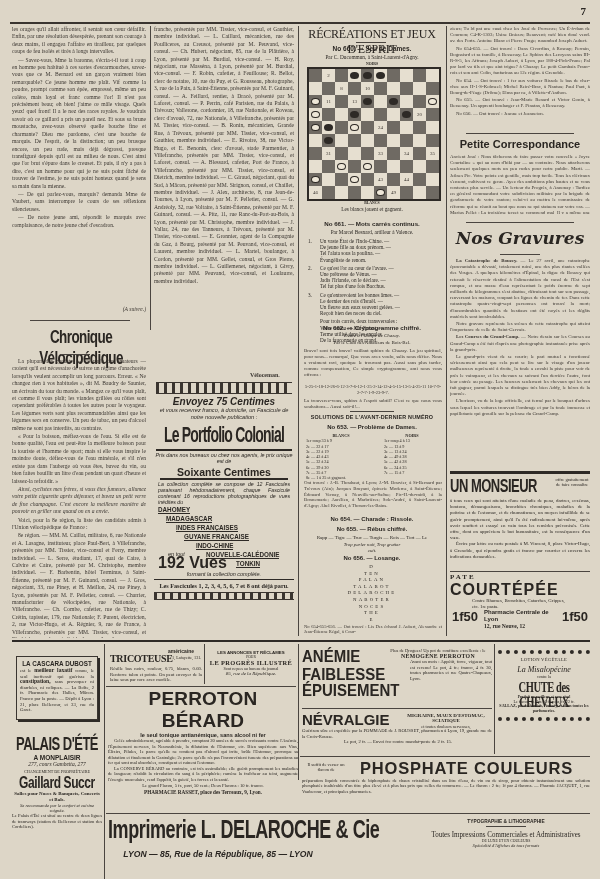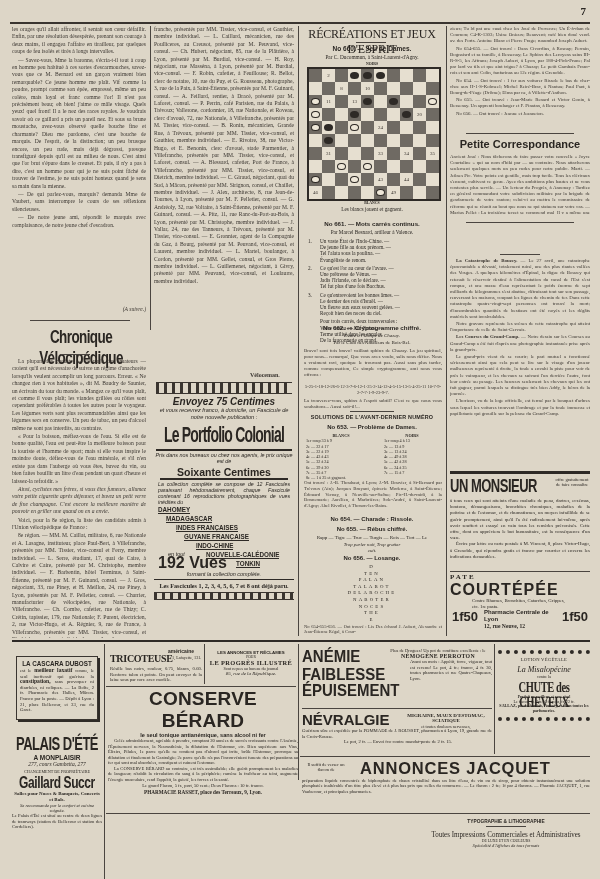--- a/index.html
+++ b/index.html
@@ -326,20 +326,21 @@
     <p style="text-indent:0">zieux; Tu ld pat une cuaà chez les Joué de Provence; Un É-à-dam de Cournon; C4-K-1303; Usine Onieux; Beauvent; café bien doué vend. av. des Forts. Antoine Blanc et Pierre Frage; ruaumbed Joseph Aubert.</p>
     <p>No 654-655. — Ont trouvé : Dans Civordins, à Rosnay; Perrain, Bognaisrd et sa famille, à Bessenay; Le Sphinx des Leroyens sains III-R-S-5, les Affrans; Joseph Aubert, à Lyon, par 180-4-Pick-Prune; Pal par lard vu tils et que aint trigue? à Chazay; Le petit Gambais Franc-rois et son ami Colin, fanfarinas au 12e régim. à Grenoble.</p>
     <p>No 654. — Ont trouvé : 1 fer aux voiturer Rissole le bas de cher-choe aux H-1-S-Kolmeel; Michel Reiré-Brac, à Nantua; Paul Pant, à Bourg-de-Péage (Drôme); Elma par ne, à Villette-d'Anthon.</p>
     <p>No 655. — Ont trouvé : Jean-Marie Renard et Victor Gonin, à Bessenay. Un apprenti boulanger et F. Pinatan, à Bessenay.</p>
     <p>No 656. — Ont trouvé : Jeanne et Jeanneton.</p>
   </div>
   <div class="hr" style="left:466px;top:133px;width:108px;"></div>
   <div style="position:absolute;left:450px;top:138px;width:140px;text-align:center;font-family:'Liberation Sans',sans-serif;font-weight:bold;font-size:11px;">Petite Correspondance</div>
   <div class="col" style="left:450px;top:154px;width:140px;font-size:4.9px;line-height:6.2px;height:60px;">Ancient Joué : Nous tâcherons de faire passer votre nouvelle « Joyce Courtaline » qui au nom d'hiki par — au contraire. Nous attacherons seulement quelques mots un peu rudes pour notre public. Marti. — Jeûnes Pic. Votre pointe est gentille, mais trop facile. Tous les cléricaux s'ensont, cultivent ce genre. Ayez des ambitions plus hautes et ne vous contentez plus servile. — Un lecteur du Progrès, à Annonay : Tardiez en général commandant votre subdivision militaire par la brigade de gendarmerie de votre canton; celui-ci au mettra le commissaire de réforme qui se réunit au bout que nous ne qui statuera sur votre cas. — Marius Pellet : La troisième terzet se comprend mal, Il y a même une faute de français. Il faudrait « soit-la » au troisième vers. Ce sont là des fautes graves qu'aucune licence poétique n'excuse. — Bill : Vos vers sont très patriotiques. Mais ils viennent trop tard après les faits dont ils parlent.</div>
   <div class="hr" style="left:466px;top:222px;width:108px;"></div>
+  <div style="position:absolute;left:450px;top:228px;width:140px;text-align:center;font-family:'DejaVu Serif',serif;font-weight:bold;font-style:italic;font-size:17px;">Nos Gravures</div>
   <div class="hr" style="left:500px;top:254px;width:40px;"></div>
   <div class="col" style="left:450px;top:258px;width:140px;font-size:4.9px;line-height:6.2px;height:170px;">
     <p><span class="bold">La Catastrophe de Bouzey.</span> <span>— Le 27 avril, une catastrophe épouvantable a dévasté, totalement ruiné, une des plus riantes vallées des Vosges. A quelques kilomètres d'Épinal, la digue de Bouzey qui retenait le réservoir destiné à l'alimentation du canal de l'Est s'est rompue, et une masse d'eau représentant le poids énorme de sept milliards de kilogrammes s'est abattue, détruisant tout sur son passage, renversant les maisons, coupant les lignes de chemin de fer. Dans cette catastrophe quatre-vingt-sept personnes ont trouvé la mort; d'innombrables quantités de bestiaux ont été noyés et les dégâts matériels sont incalculables.</span></p>
     <p>Notre gravure représente les scènes de cette catastrophe qui atteint l'importance de celle de Saint-Gervais.</p>
     <p><span class="bold">Les Courses du Grand-Camp.</span> <span>— Notre dessin sur les Courses au Grand-Camp a été fait d'après une photographie instantanée prise après la grand-prix.</span></p>
     <p>Le grand-prix vient de se courir; le pari mutuel a fonctionné sérieusement ainsi que cela peut se lire sur le visage d'un joueur malheureux représenté à droite, la foule a envahi la piste pour voir de près le vainqueur, et les chevaux se suivant l'un derrière l'autre, font leur entrée au pesage. Les heureux seulement les chevaux qui les ont fait gagner, parmi lesquels se distingue très bien Addy, le héros de la journée.</p>
     <p>L'horizon, vu de la loge officielle, est fermé par le bouquet d'arbres sous lequel les voitures trouvent l'ombrage et par la foule immense et papillotante qui grouille sur la pelouse du Grand-Camp.</p>
   </div>
   <div class="hr2" style="left:450px;top:471px;width:140px;height:3px;"></div>
   <div style="position:absolute;left:450px;top:476px;width:140px;">
@@ -391,21 +392,21 @@
   <div style="position:absolute;left:206px;top:650px;width:90px;text-align:center;">
     <div style="font-family:'Liberation Sans',sans-serif;font-weight:bold;font-size:4.4px;">LES ANNONCES ET RÉCLAMES</div>
     <div style="font-size:3.6px;">POUR</div>
     <div style="font-weight:bold;font-size:6.4px;letter-spacing:0.4px;">LE PROGRÈS ILLUSTRÉ</div>
     <div style="font-size:4.2px;">Sont reçues au bureau du journal</div>
     <div class="it" style="font-size:5px;">85, rue de la République.</div>
   </div>
   <div class="hr" style="left:106px;top:686px;width:190px;"></div>
 
   <div style="position:absolute;left:108px;top:688px;width:190px;">
-    <div style="text-align:center;font-family:'Liberation Sans',sans-serif;font-weight:bold;font-size:19px;letter-spacing:0.2px;line-height:22px;">CONSERVE BÉRARD</div>
+    <div style="text-align:center;font-family:'Liberation Sans',sans-serif;font-weight:bold;font-size:19px;letter-spacing:0.2px;line-height:22px;">PERROTON BÉRARD</div>
     <div style="text-align:center;font-family:'Liberation Sans',sans-serif;font-weight:bold;font-size:5.6px;">le seul tonique antianémique, sans alcool ni fer</div>
     <div style="font-size:4.6px;line-height:5.5px;text-align:justify;text-indent:6px;">Gelée admirablement, agréable à prendre, comptant 20 années de succès croissants contre l'Anémie, l'Épuisement nerveux, la Neurasthénie, la dilatation de l'Estomac, etc. Bien supérieure aux Vins, Élixirs, Pilules, 1e parce qu'elle ne contient pas d'alcool qui irrite, brûle l'Estomac, provoque sa dilatation et finalement la Gastralgie; 2e parce qu'elle n'a pas l'inconvénient funeste des préparations au fer qui sont mal absorbées, constipent et ruinent l'estomac.</div>
     <div style="font-size:4.6px;line-height:5.5px;text-align:justify;text-indent:6px;">La CONSERVE BÉRARD au contraire, est très assimilable; elle guérit promptement les maladies de langueur; rétablit la circulation du sang à la périphérie; ramène la fraîcheur au teint, augmente l'énergie musculaire, rend l'appétit, la gaieté, les forces et la santé.</div>
     <div style="font-size:4.6px;text-align:center;margin-top:1px;">Le grand Flacon, 5 fr., port, 50 cent.; Deux Flacons : 10 fr. franco.</div>
     <div class="bold" style="font-size:5.2px;text-align:center;margin-top:1px;">PHARMACIE RASSET, place des Terreaux, 9, Lyon.</div>
   </div>
   <div class="vr" style="left:298px;top:644px;height:136px;"></div>
 
   <div style="position:absolute;left:302px;top:648px;width:192px;height:56px;">
     <div style="position:absolute;left:0;top:0;font-family:'Liberation Sans',sans-serif;font-weight:bold;font-size:15px;line-height:15.5px;transform:scaleY(1.1);transform-origin:top;">
@@ -437,25 +438,29 @@
     <div style="font-family:'Liberation Serif',serif;font-weight:bold;font-size:10.5px;letter-spacing:-0.4px;transform:scaleY(1.4);transform-origin:top;height:16px;">CHUTE des CHEVEUX</div>
     <div class="bold" style="font-size:3.8px;">Produit merveilleux et sans rival</div>
     <div style="font-size:4.1px;">Le flacon, fr. 4 fr.; 6 flacons, fr. 22 fr.</div>
     <div class="bold" style="font-size:4.1px;line-height:4.8px;">SALLAZ, phcn-chimiste, Annecy, et dans toutes les parfumeries.</div>
   </div>
 
   <div class="hr" style="left:300px;top:756px;width:290px;"></div>
 
   <div style="position:absolute;left:302px;top:758px;width:288px;">
     <div style="position:absolute;left:0;top:4px;width:48px;text-align:center;font-size:4.6px;line-height:5.4px;">Il suffit de verser un flacon de</div>
-    <div style="margin-left:58px;font-family:'Liberation Sans',sans-serif;font-weight:bold;font-size:16.5px;letter-spacing:0.8px;line-height:20px;">ANNONCES JACQUET</div>
+    <div style="margin-left:58px;font-family:'Liberation Sans',sans-serif;font-weight:bold;font-size:16.5px;letter-spacing:0.8px;line-height:20px;">PHOSPHATE COULEURS</div>
     <div style="font-size:4.6px;line-height:5.4px;text-align:justify;">préparation liquide concentrée de biphosphate de chaux cristallisé dans un litre d'eau, de vin ou de sirop, pour obtenir instantanément une solution phosphatée inaltérable d'un titre plus élevé et à plus bas prix que celles du commerce. — Le flacon : 2 fr.; 1f par 4 flacons. — Pharmie JACQUET, 1, rue Vaubecour, et principales pharmacies.</div>
   </div>
   <div class="hr" style="left:106px;top:813px;width:484px;"></div>
 
+  <div style="position:absolute;left:108px;top:815px;width:300px;">
+    <div style="font-family:'Liberation Sans',sans-serif;font-weight:bold;font-size:18px;letter-spacing:-0.4px;transform:scaleY(1.45);transform-origin:top left;height:34px;white-space:nowrap;">Imprimerie L. DELAROCHE &amp; Cie</div>
+    <div style="font-family:'Liberation Sans',sans-serif;font-weight:bold;font-style:italic;font-size:8.6px;text-align:center;width:220px;">LYON — 85, Rue de la République, 85 — LYON</div>
+  </div>
   <div style="position:absolute;left:416px;top:819px;width:180px;text-align:center;">
     <div style="font-family:'Liberation Sans',sans-serif;font-weight:bold;font-size:4.8px;">TYPOGRAPHIE &amp; LITHOGRAPHIE</div>
     <div class="hr" style="position:relative;width:40px;margin:2px auto;"></div>
     <div style="font-family:'Liberation Serif',serif;font-size:7px;transform:scaleY(1.3);transform-origin:top;height:10px;">Toutes Impressions Commerciales et Administratives</div>
     <div style="font-size:3.8px;">DE LUXE ET EN COULEURS</div>
     <div class="it" style="font-size:4.6px;">Spécialité d'Affiches de tous formats</div>
   </div>
 
 </div>
 

